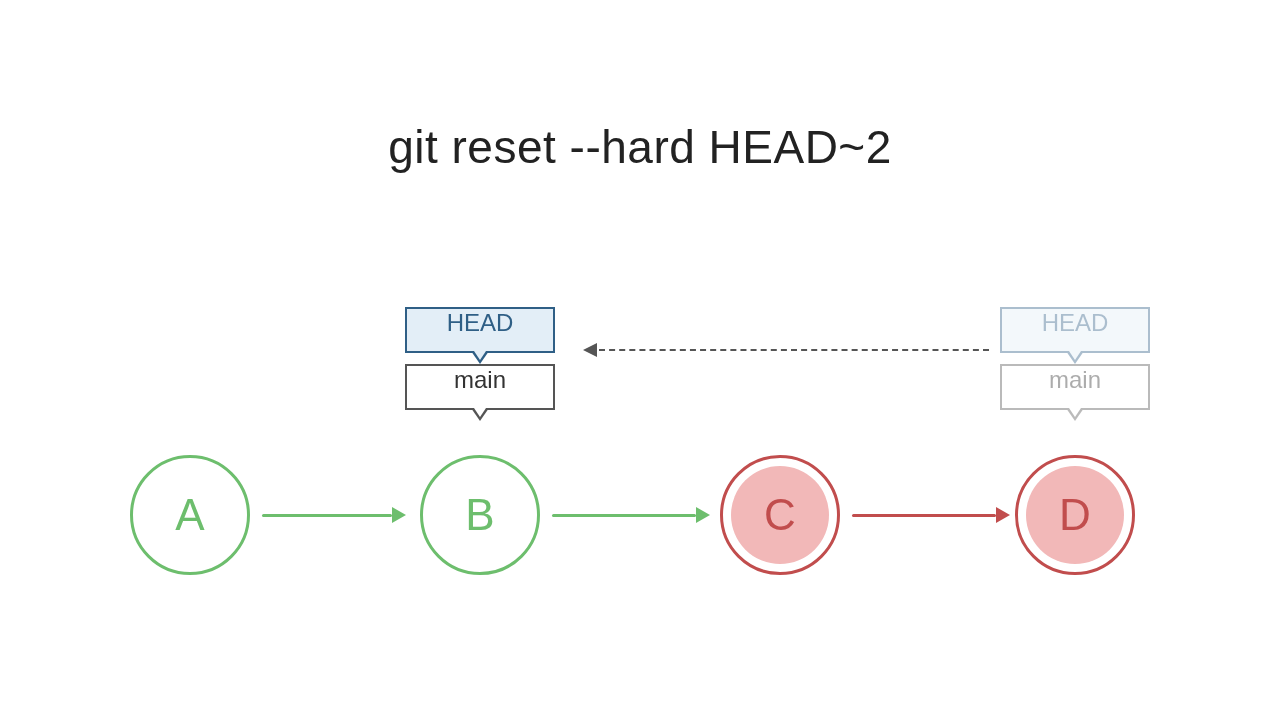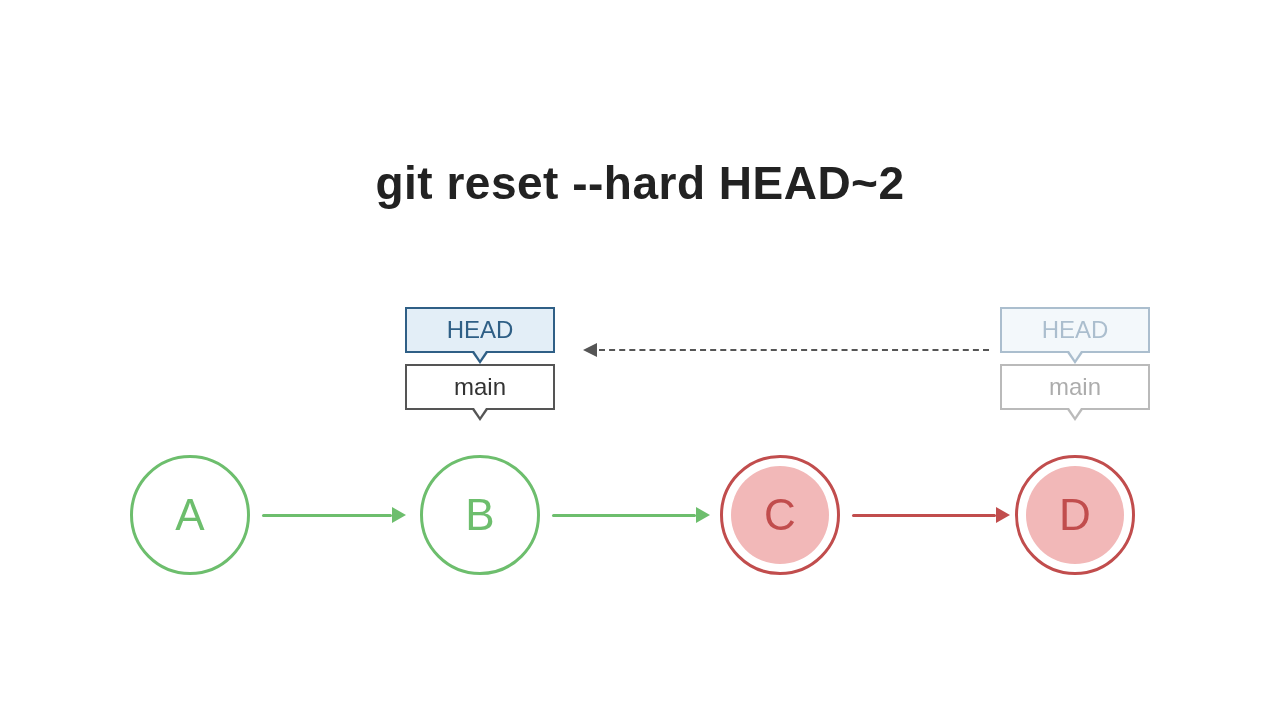--- a/index.html
+++ b/index.html
@@ -13,24 +13,24 @@
   }
   .stage {
     position: relative;
     width: 1280px;
     height: 720px;
   }
   .title {
     position: absolute;
     left: 0;
     right: 0;
-    top: 156px;
+    top: 120px;
     text-align: center;
     font-size: 46px;
-    font-weight: 700;
+    font-weight: 400;
     color: #222;
     letter-spacing: 0.5px;
   }
   
   .commit {
     position: absolute;
     width: 120px;
     height: 120px;
     border-radius: 50%;
     box-sizing: border-box;
@@ -97,21 +97,20 @@
   
   .tag {
     position: absolute;
     width: 150px;
     height: 46px;
     box-sizing: border-box;
     border: 2px solid #555;
     background: #fff;
     color: #333;
     display: flex;
-    align-items: center;
     justify-content: center;
     font-size: 24px;
   }
   .tag.head-tag {
     background: #E3EEF7;
     border-color: #2F5F86;
     color: #2F5F86;
   }
   .tag.faded {
     opacity: 0.40;

